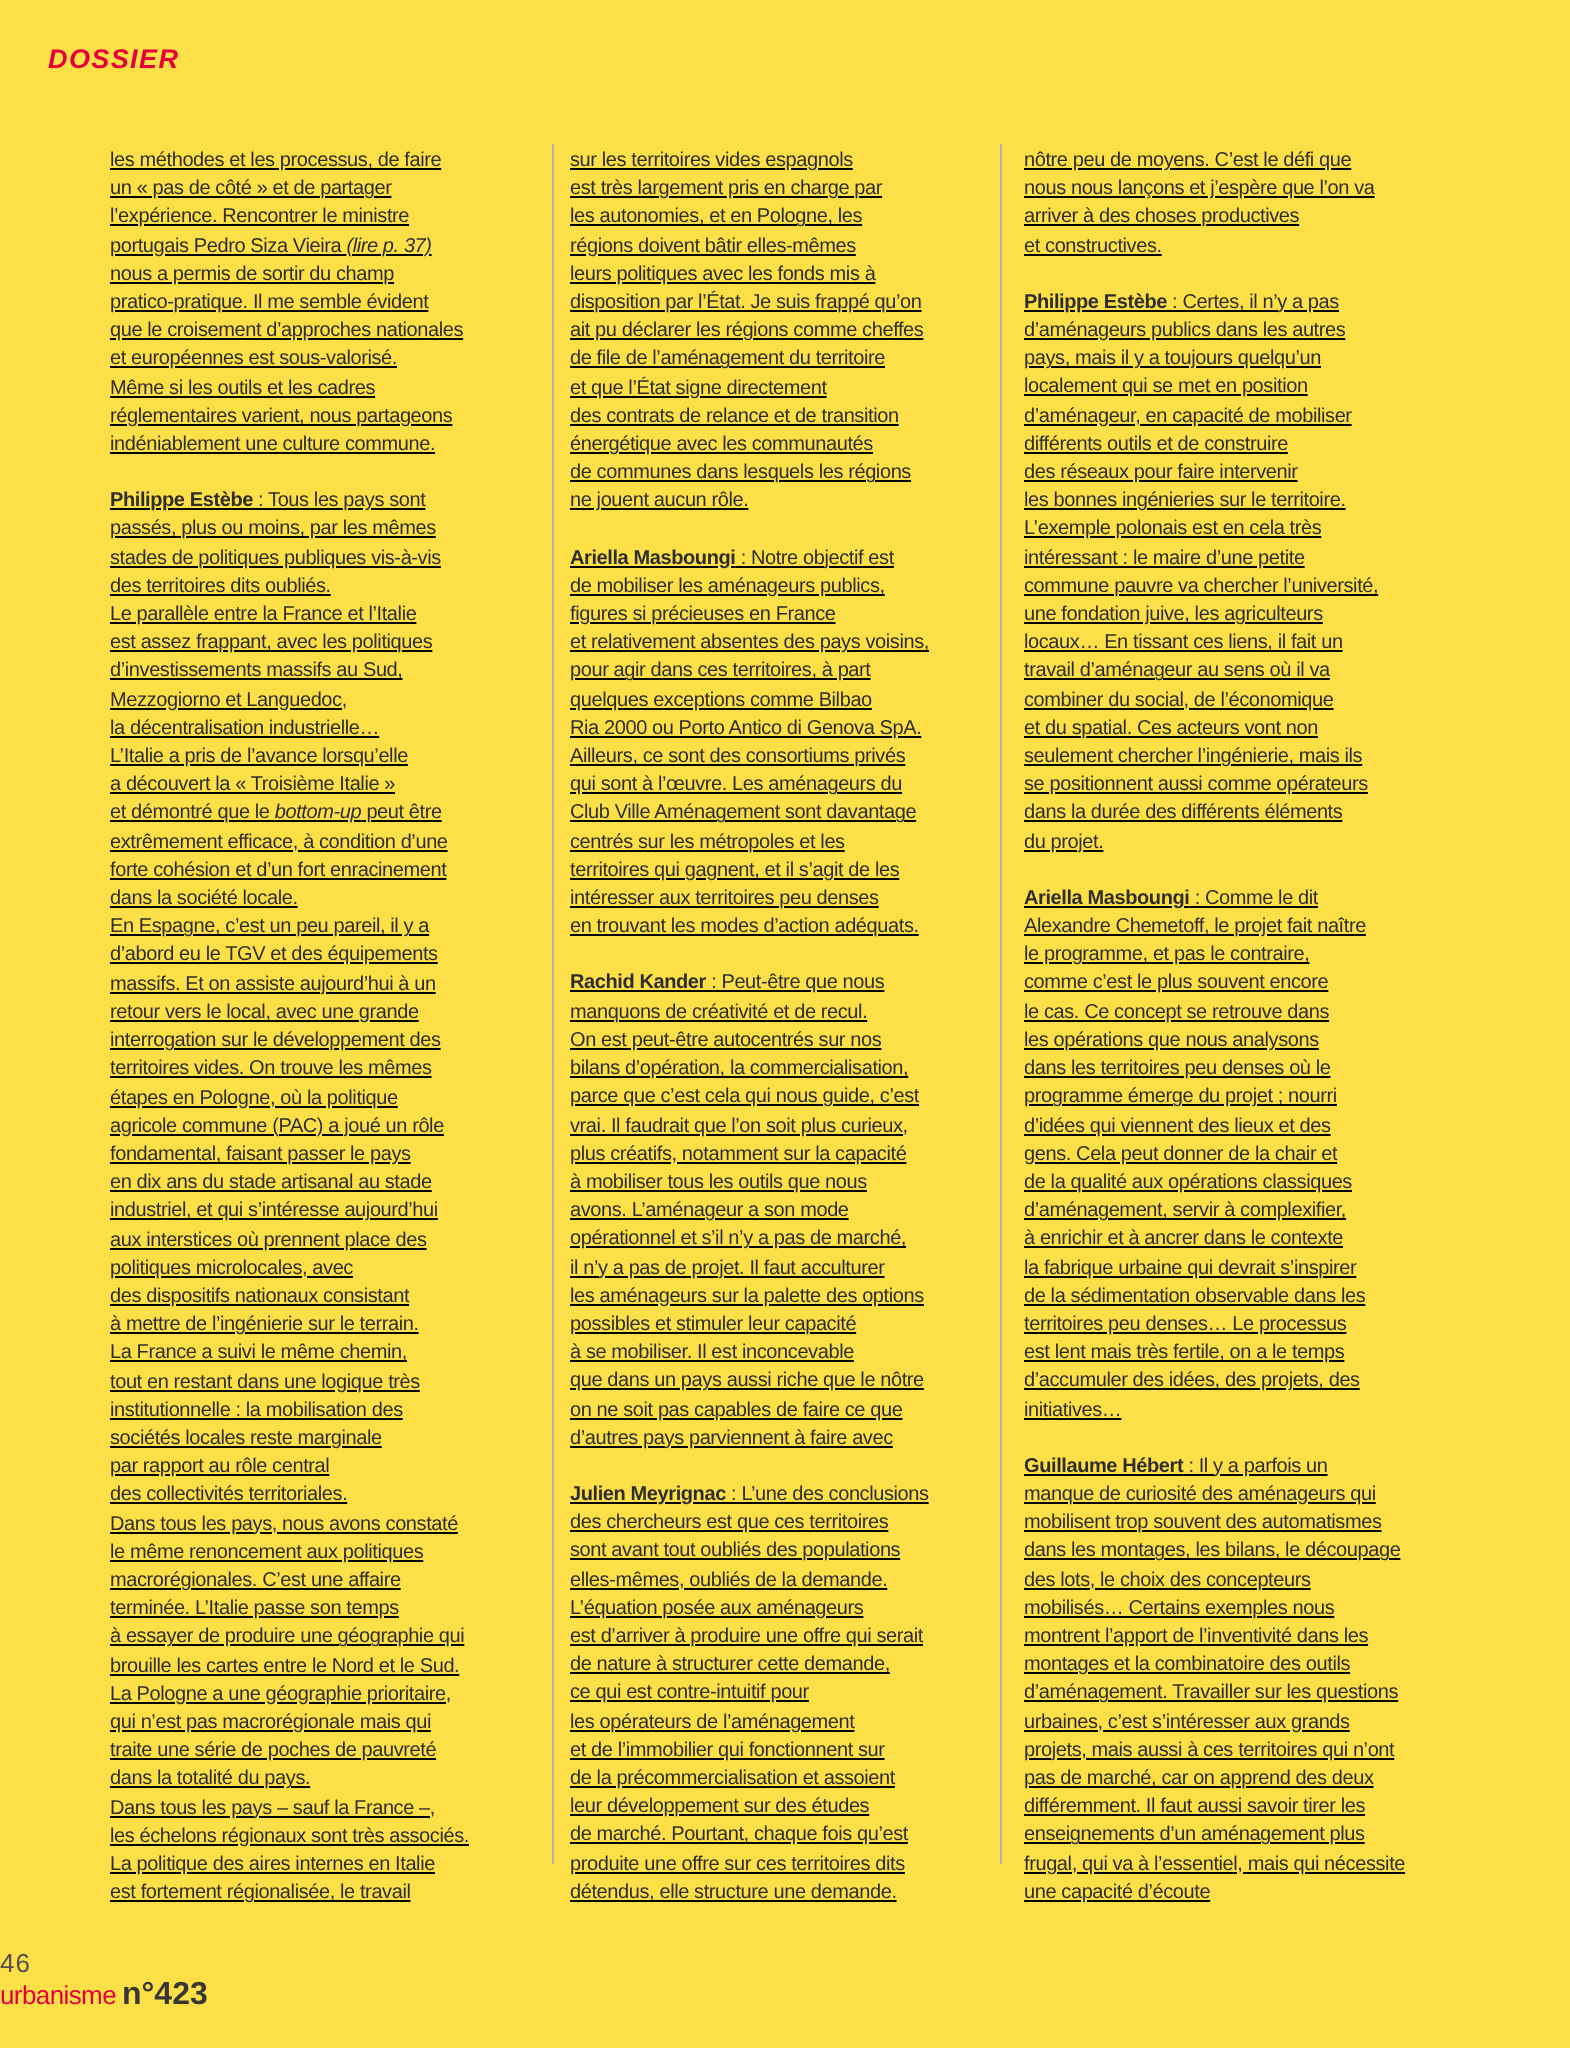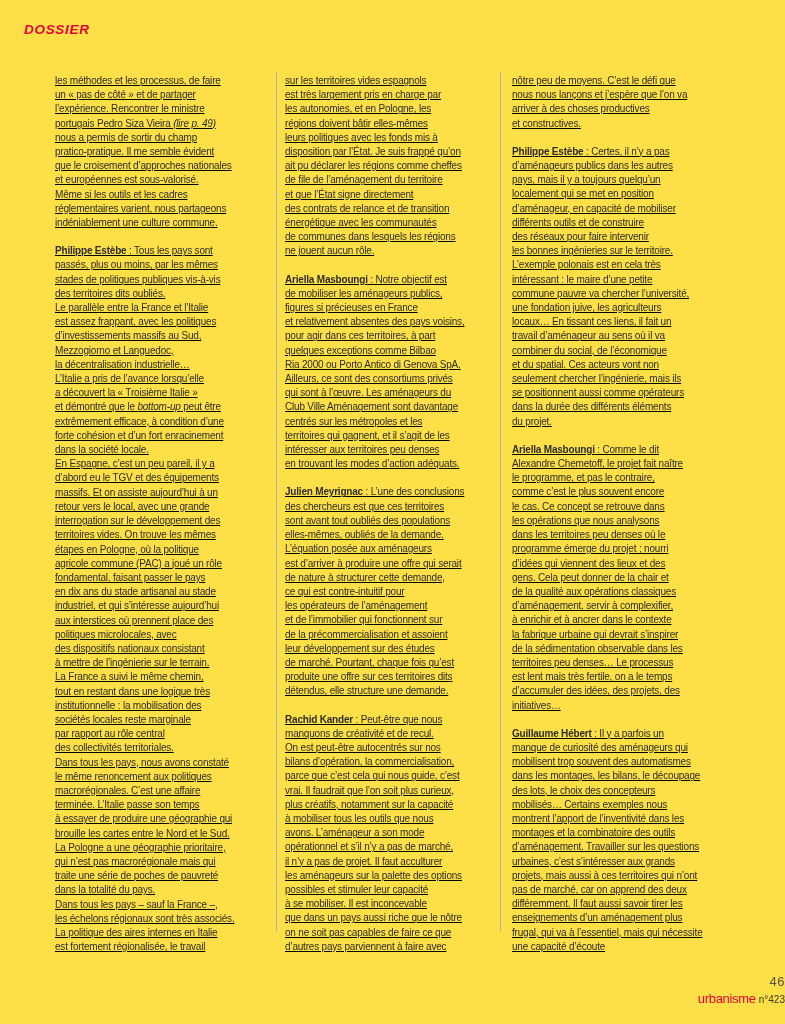--- a/index.html
+++ b/index.html
@@ -39,47 +39,46 @@
   .para .b{font-weight:700;}
   .para .i{font-style:italic;}
   .divider{
     position:absolute;top:72px;height:860px;width:1px;
     background:var(--divider);
   }
   .divider-1{left:276px;}
   .divider-2{left:500px;}
   .footer{
     position:absolute;left:0;right:0;top:974px;
-    text-align:right;
-    padding-left:40px;
+    text-align:left;
   }
   .page-num{
     font-size:13px;color:#54504b;letter-spacing:0.5px;
   }
   .journal-line{margin-top:0px;}
   .journal{
     color:var(--accent);font-weight:400;
     font-size:13px;letter-spacing:-0.3px;
   }
   .issue{
-    color:#3a3733;font-weight:400;font-size:10px;margin-left:3px;
+    color:#3a3733;font-weight:700;font-size:16px;margin-left:3px;
   }
 </style>
 </head>
 <body>
 
 <div class="page">
   <div class="kicker">DOSSIER</div>
 
   <div class="columns">
       <div class="column">
         <p class="para"><span>les méthodes et les processus, de faire
 un « pas de côté » et de partager
 l’expérience. Rencontrer le ministre
-portugais Pedro Siza Vieira </span><span class="i">(lire p. 49)</span><span>
+portugais Pedro Siza Vieira </span><span class="i">(lire p. 37)</span><span>
 nous a permis de sortir du champ
 pratico-pratique. Il me semble évident
 que le croisement d’approches nationales
 et européennes est sous-valorisé.
 Même si les outils et les cadres
 réglementaires varient, nous partageons
 indéniablement une culture commune.</span></p>
         <p class="para"><span class="b">Philippe Estèbe</span><span> : Tous les pays sont
 passés, plus ou moins, par les mêmes
 stades de politiques publiques vis-à-vis
@@ -152,52 +151,52 @@
 pour agir dans ces territoires, à part
 quelques exceptions comme Bilbao
 Ria 2000 ou Porto Antico di Genova SpA.
 Ailleurs, ce sont des consortiums privés
 qui sont à l’œuvre. Les aménageurs du
 Club Ville Aménagement sont davantage
 centrés sur les métropoles et les
 territoires qui gagnent, et il s’agit de les
 intéresser aux territoires peu denses
 en trouvant les modes d’action adéquats.</span></p>
-        <p class="para"><span class="b">Julien Meyrignac</span><span> : L’une des conclusions
-des chercheurs est que ces territoires
-sont avant tout oubliés des populations
-elles-mêmes, oubliés de la demande.
-L’équation posée aux aménageurs
-est d’arriver à produire une offre qui serait
-de nature à structurer cette demande,
-ce qui est contre-intuitif pour
-les opérateurs de l’aménagement
-et de l’immobilier qui fonctionnent sur
-de la précommercialisation et assoient
-leur développement sur des études
-de marché. Pourtant, chaque fois qu’est
-produite une offre sur ces territoires dits
-détendus, elle structure une demande.</span></p>
         <p class="para"><span class="b">Rachid Kander</span><span> : Peut-être que nous
 manquons de créativité et de recul.
 On est peut-être autocentrés sur nos
 bilans d’opération, la commercialisation,
 parce que c’est cela qui nous guide, c’est
 vrai. Il faudrait que l’on soit plus curieux,
 plus créatifs, notamment sur la capacité
 à mobiliser tous les outils que nous
 avons. L’aménageur a son mode
 opérationnel et s’il n’y a pas de marché,
 il n’y a pas de projet. Il faut acculturer
 les aménageurs sur la palette des options
 possibles et stimuler leur capacité
 à se mobiliser. Il est inconcevable
 que dans un pays aussi riche que le nôtre
 on ne soit pas capables de faire ce que
 d’autres pays parviennent à faire avec</span></p>
+        <p class="para"><span class="b">Julien Meyrignac</span><span> : L’une des conclusions
+des chercheurs est que ces territoires
+sont avant tout oubliés des populations
+elles-mêmes, oubliés de la demande.
+L’équation posée aux aménageurs
+est d’arriver à produire une offre qui serait
+de nature à structurer cette demande,
+ce qui est contre-intuitif pour
+les opérateurs de l’aménagement
+et de l’immobilier qui fonctionnent sur
+de la précommercialisation et assoient
+leur développement sur des études
+de marché. Pourtant, chaque fois qu’est
+produite une offre sur ces territoires dits
+détendus, elle structure une demande.</span></p>
       </div>
       <div class="column">
         <p class="para"><span>nôtre peu de moyens. C’est le défi que
 nous nous lançons et j’espère que l’on va
 arriver à des choses productives
 et constructives.</span></p>
         <p class="para"><span class="b">Philippe Estèbe</span><span> : Certes, il n’y a pas
 d’aménageurs publics dans les autres
 pays, mais il y a toujours quelqu’un
 localement qui se met en position

